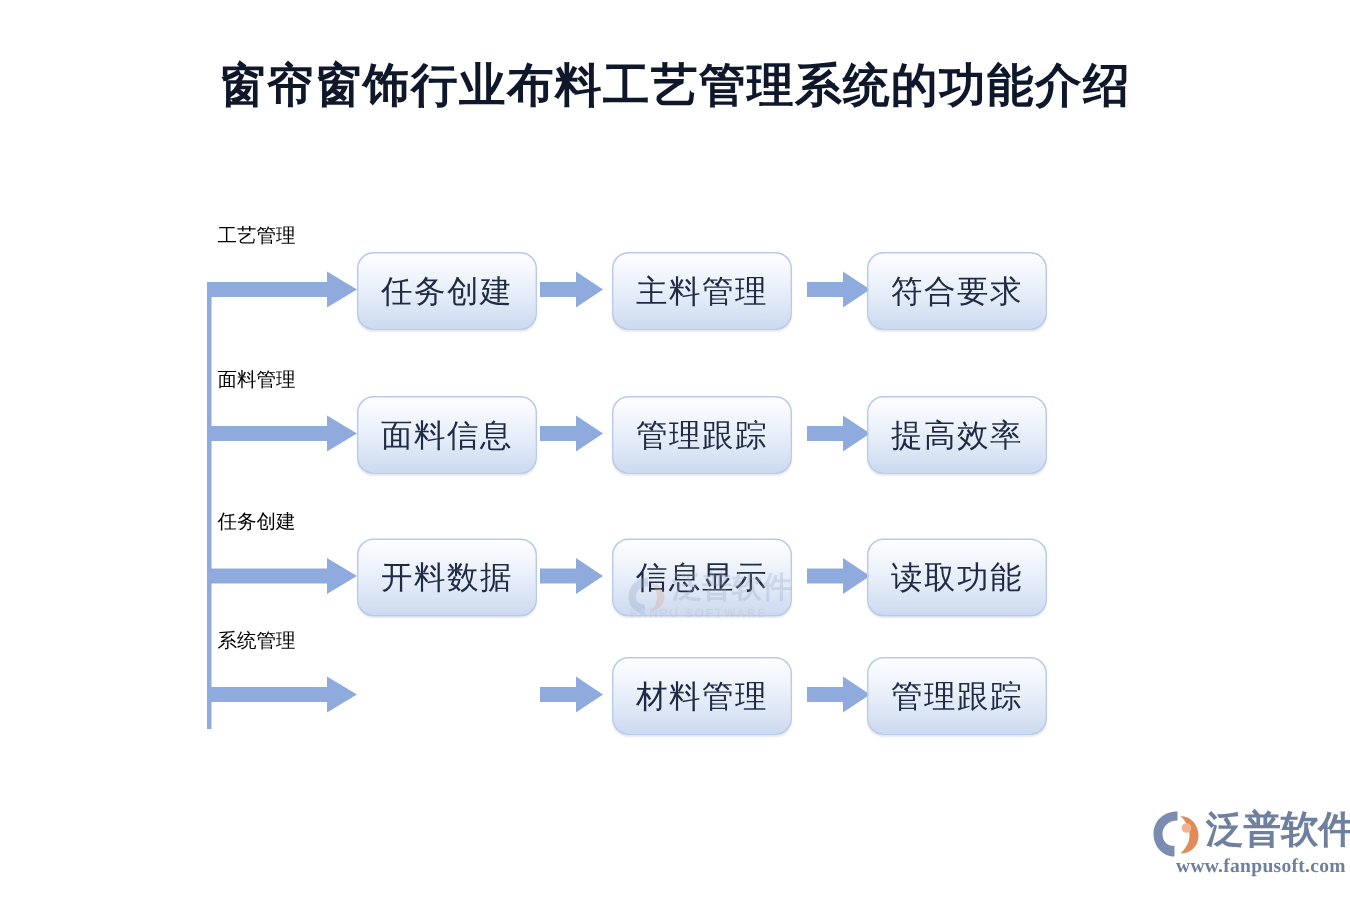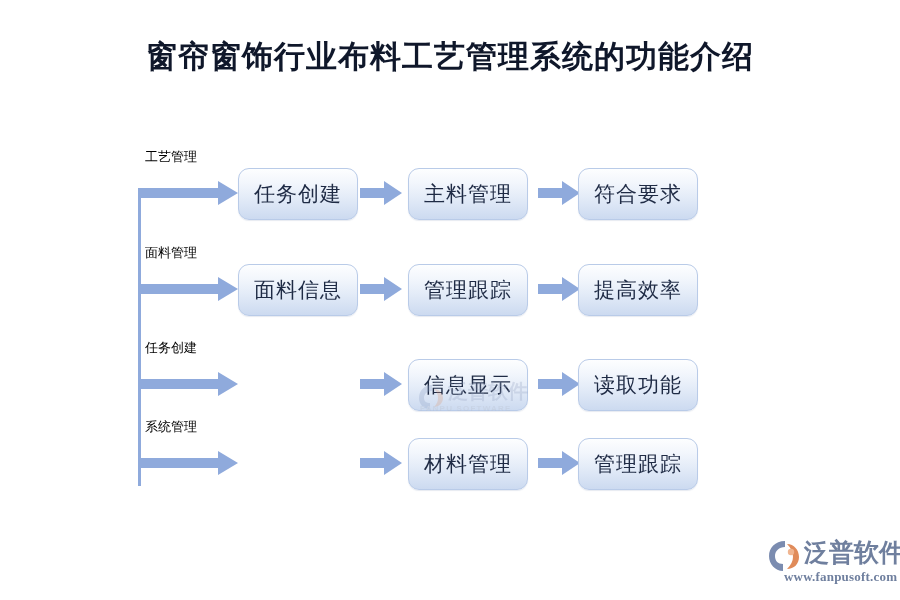--- a/index.html
+++ b/index.html
@@ -283,20 +283,23 @@
 
     <div class="row" style="top:339px;">
       <div class="branch-label">任务创建</div>
 
       <div class="entry-arrow">
         <svg width="100" height="26" viewBox="0 0 100 26" xmlns="http://www.w3.org/2000/svg">
           <path d="M0,8 L80,8 L80,1 L100,13 L80,25 L80,18 L0,18 Z" fill="#8faadc"></path>
         </svg>
       </div>
 
+      <div class="node n1">
+        <span class="node-label">开料数据</span>
+      </div>
 
       <div class="conn-arrow a1">
         <svg width="42" height="26" viewBox="0 0 42 26" xmlns="http://www.w3.org/2000/svg">
           <path d="M0,8 L24,8 L24,1 L42,13 L24,25 L24,18 L0,18 Z" fill="#8faadc"></path>
         </svg>
       </div>
 
       <div class="node n2">
         <span class="node-label">信息显示</span>
       </div>

